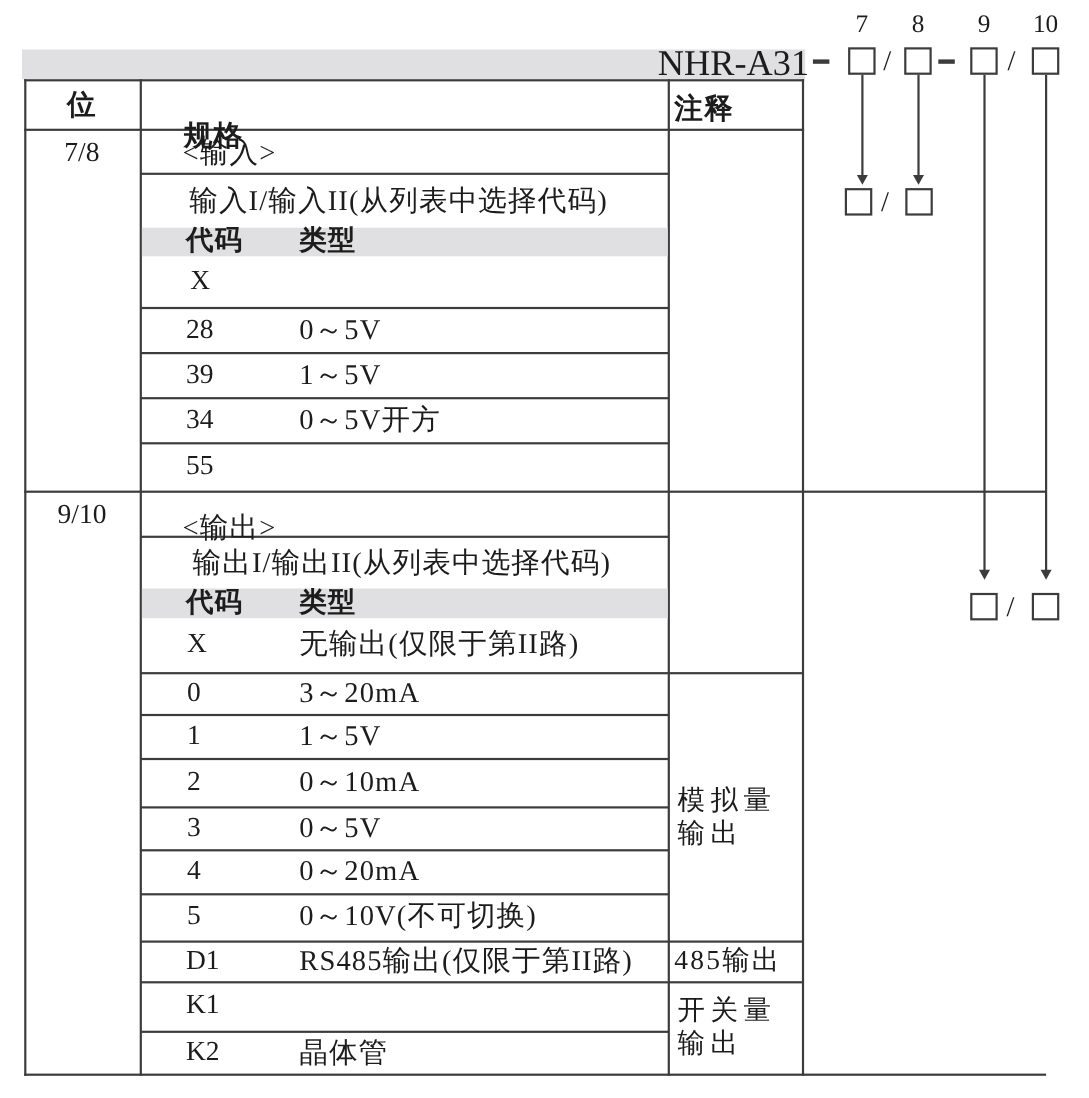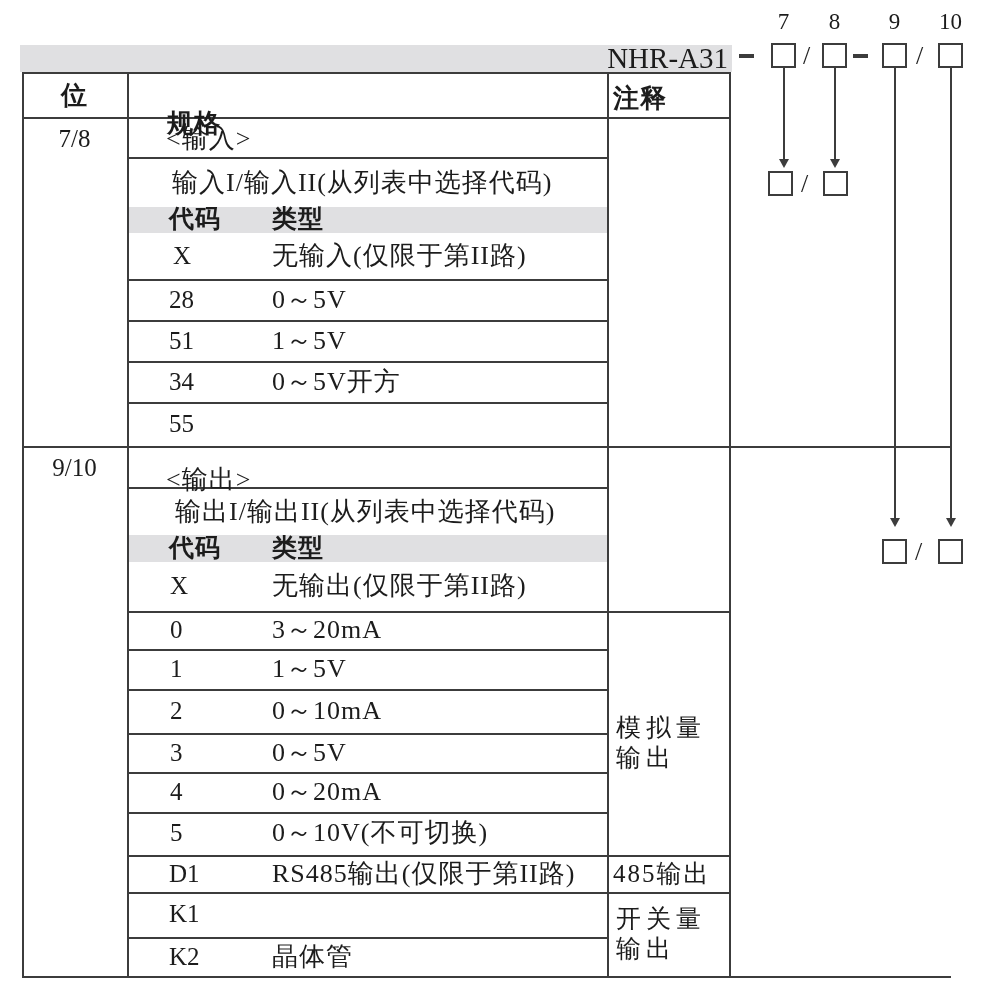--- a/index.html
+++ b/index.html
@@ -20,21 +20,21 @@
   .dash{position:absolute;width:15px;height:4px;background:#3c3c3c;}
   .slash{position:absolute;font-size:26px;line-height:26px;}
   .note-line{letter-spacing:5px;font-size:25px;}
 </style>
 </head>
 <body>
 
 <div id="page">
 
   <div class="band" style="left:20px;top:45px;width:712px;height:27px;"></div>
-  <div class="t" style="left:598px;top:43px;width:130px;text-align:right;font-size:29px;line-height:30px;">NHR-A31</div>
+  <div class="t" style="left:598px;top:43px;width:130px;text-align:right;font-size:33px;line-height:30px;">NHR-A31</div>
 
   <div class="line" style="left:22px;top:72px;width:2px;height:906px;"></div>
   <div class="line" style="left:127px;top:72px;width:2px;height:906px;"></div>
   <div class="line" style="left:607px;top:72px;width:2px;height:906px;"></div>
   <div class="line" style="left:729px;top:72px;width:2px;height:906px;"></div>
 
   <div class="line" style="left:22px;top:72px;width:709px;height:2px;"></div>
   <div class="line" style="left:22px;top:117px;width:709px;height:2px;"></div>
   <div class="line" style="left:22px;top:446px;width:929px;height:2px;"></div>
   <div class="line" style="left:22px;top:976px;width:929px;height:2px;"></div>
@@ -63,24 +63,23 @@
   <div class="t cjk bold" style="left:167px;top:81px;line-height:30px;margin-top:28px;">规格</div>
   <div class="t cjk bold" style="left:613px;top:84px;line-height:30px;">注释</div>
 
   <div class="t code ctr" style="left:22px;top:124px;width:105px;line-height:30px;">7/8</div>
   <div class="t cjk" style="left:166px;top:123px;line-height:32px;">&lt;输入&gt;</div>
   <div class="t cjk" style="left:172px;top:167px;line-height:32px;">输入I/输入II(从列表中选择代码)</div>
   <div class="t cjk bold" style="left:169px;top:204px;font-size:25px;line-height:29px;">代码</div>
   <div class="t cjk bold" style="left:272px;top:204px;font-size:25px;line-height:29px;">类型</div>
 
   <div class="t code" style="left:173px;top:240px;line-height:32px;">X</div>
-  <div class="t cjk" style="left:272px;top:240px;line-height:32px;">无输入(仅限于第II路)</div>
   <div class="t code" style="left:169px;top:284px;line-height:32px;">28</div>
   <div class="t cjk" style="left:272px;top:284px;line-height:32px;">0～5V</div>
-  <div class="t code" style="left:169px;top:325px;line-height:32px;">51</div>
+  <div class="t code" style="left:169px;top:325px;line-height:32px;">39</div>
   <div class="t cjk" style="left:272px;top:325px;line-height:32px;">1～5V</div>
   <div class="t code" style="left:169px;top:366px;line-height:32px;">34</div>
   <div class="t cjk" style="left:272px;top:366px;line-height:32px;">0～5V开方</div>
   <div class="t code" style="left:169px;top:408px;line-height:32px;">55</div>
 
   <div class="t code ctr" style="left:22px;top:453px;width:105px;line-height:30px;">9/10</div>
   <div class="t cjk" style="left:166px;top:452px;line-height:32px;margin-top:12px;">&lt;输出&gt;</div>
   <div class="t cjk" style="left:175px;top:496px;line-height:32px;">输出I/输出II(从列表中选择代码)</div>
   <div class="t cjk bold" style="left:169px;top:533px;font-size:25px;line-height:29px;">代码</div>
   <div class="t cjk bold" style="left:272px;top:533px;font-size:25px;line-height:29px;">类型</div>

